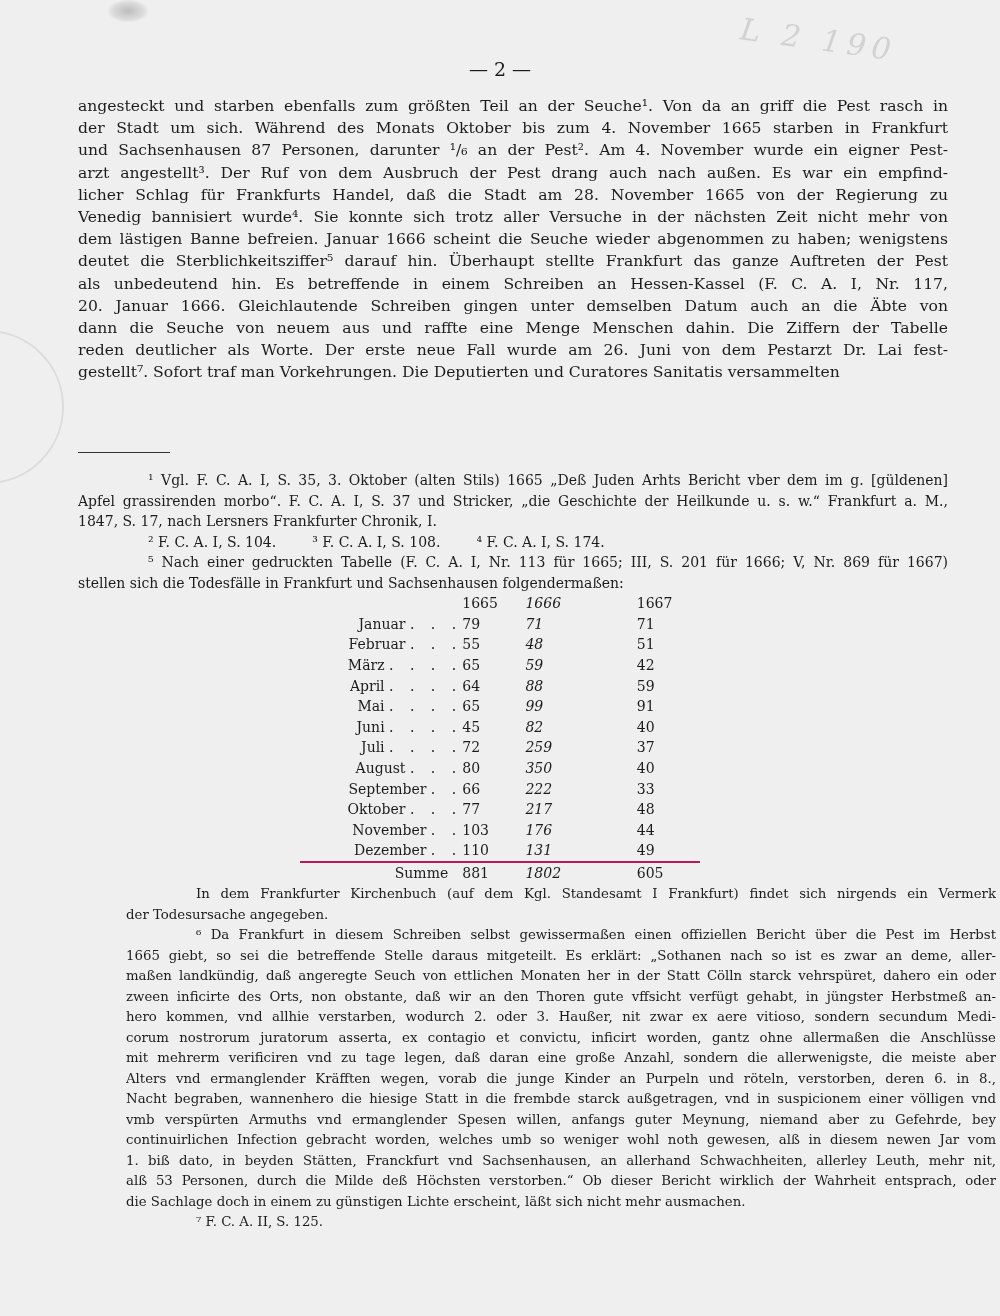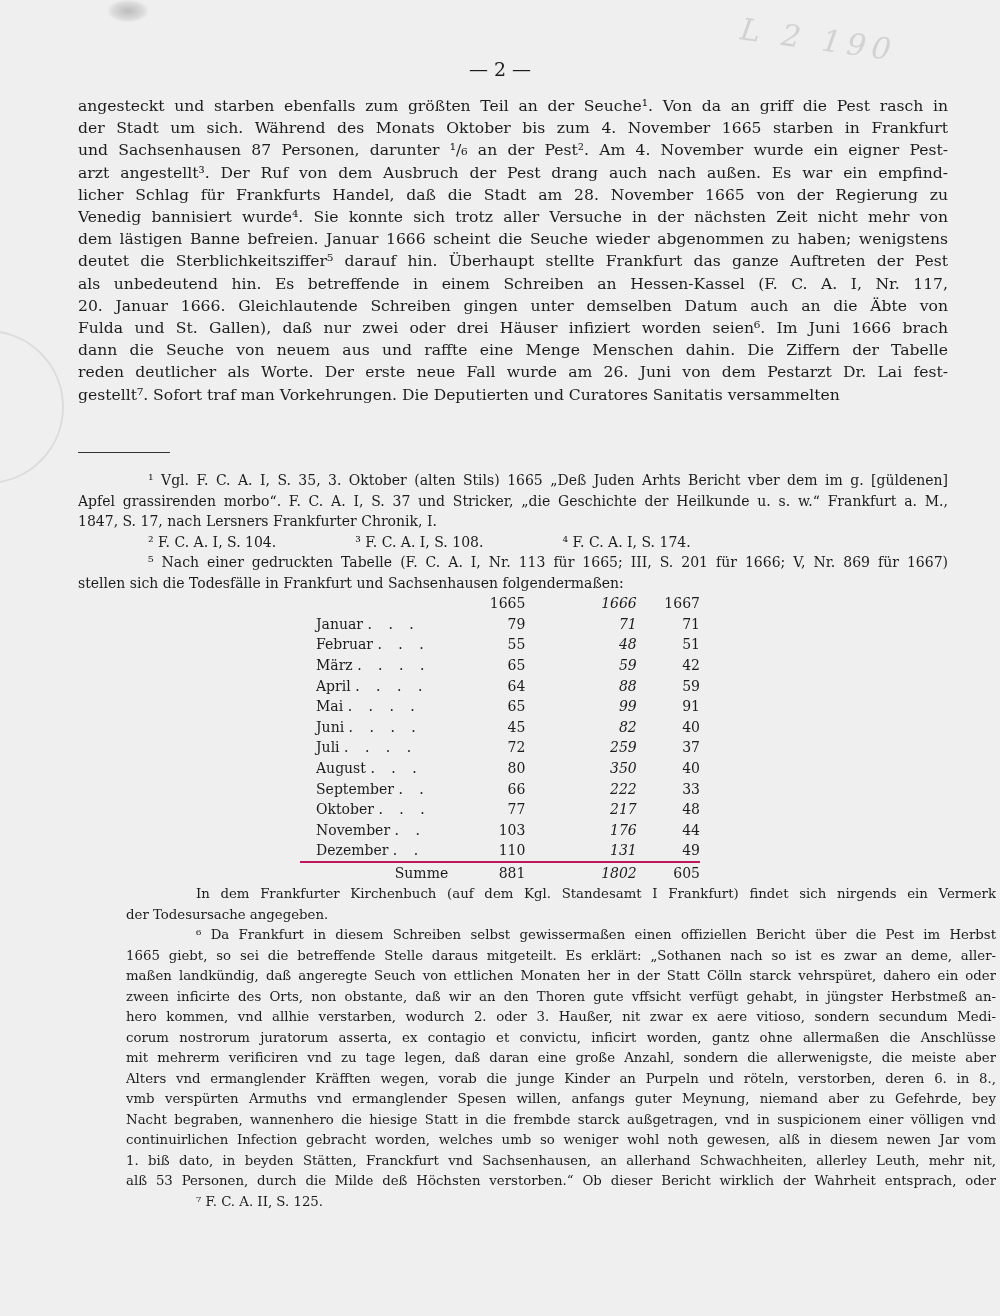--- a/index.html
+++ b/index.html
@@ -40,30 +40,30 @@
     position: absolute; left: 78px; top: 452px; width: 92px; height: 0;
     border-top: 1.5px solid #333;
   }
   .footnotes {
     position: absolute; left: 78px; top: 470px; width: 870px;
     font-size: 14px; line-height: 20.5px;
   }
   .fn-line { display: block; white-space: nowrap; overflow: hidden; text-align: justify; text-align-last: justify; }
   .fn-line.last { text-align-last: left; }
   .indent { padding-left: 70px; }
-  .fn-row { display: flex; gap: 79px; padding-left: 70px; }
+  .fn-row { display: flex; gap: 36px; padding-left: 70px; }
   .tbl {
     position: absolute; left: 300px; top: 593px; width: 400px;
     font-size: 14px;
   }
   .tbl table { border-collapse: collapse; width: 400px; }
   .tbl td, .tbl th { padding: 0; height: 20.6px; font-weight: normal; }
-  .tbl .month { width: 140px; text-align: left; padding-left: 16px; white-space: nowrap; }
+  .tbl .month { width: 140px; text-align: right; padding-left: 16px; white-space: nowrap; }
   .tbl .dots { letter-spacing: 6px; }
-  .tbl .num { text-align: right; width: 86px; }
+  .tbl .num { text-align: left; width: 86px; }
   .tbl .c1 { width: 70px; }
   .tbl .c2 { width: 130px; font-style: italic; }
   .tbl .c3 { width: 70px; }
   .tbl .rule-row td { border-top: 2px solid #be185d; }
   .tbl .sum-label { text-align: right; padding-right: 14px; }
   .after {
     position: absolute; left: 78px; top: 884px; width: 870px;
     font-size: 13.3px; line-height: 20.5px; margin-left: 48px;
   }
 </style>
@@ -81,21 +81,20 @@
       <span class="line">angesteckt und starben ebenfalls zum größten Teil an der Seuche¹. Von da an griff die Pest rasch in</span>
       <span class="line">der Stadt um sich. Während des Monats Oktober bis zum 4. November 1665 starben in Frankfurt</span>
       <span class="line">und Sachsenhausen 87 Personen, darunter ¹/₆ an der Pest². Am 4. November wurde ein eigner Pest-</span>
       <span class="line">arzt angestellt³. Der Ruf von dem Ausbruch der Pest drang auch nach außen. Es war ein empfind-</span>
       <span class="line">licher Schlag für Frankfurts Handel, daß die Stadt am 28. November 1665 von der Regierung zu</span>
       <span class="line">Venedig bannisiert wurde⁴. Sie konnte sich trotz aller Versuche in der nächsten Zeit nicht mehr von</span>
       <span class="line">dem lästigen Banne befreien. Januar 1666 scheint die Seuche wieder abgenommen zu haben; wenigstens</span>
       <span class="line">deutet die Sterblichkeitsziffer⁵ darauf hin. Überhaupt stellte Frankfurt das ganze Auftreten der Pest</span>
       <span class="line">als unbedeutend hin. Es betreffende in einem Schreiben an Hessen-Kassel (F. C. A. I, Nr. 117,</span>
       <span class="line">20. Januar 1666. Gleichlautende Schreiben gingen unter demselben Datum auch an die Äbte von</span>
-      <span class="line">Fulda und St. Gallen), daß nur zwei oder drei Häuser infiziert worden seien⁶. Im Juni 1666 brach</span>
       <span class="line">dann die Seuche von neuem aus und raffte eine Menge Menschen dahin. Die Ziffern der Tabelle</span>
       <span class="line">reden deutlicher als Worte. Der erste neue Fall wurde am 26. Juni von dem Pestarzt Dr. Lai fest-</span>
       <span class="line last">gestellt⁷. Sofort traf man Vorkehrungen. Die Deputierten und Curatores Sanitatis versammelten</span>
     </div>
 
   <div class="fn-divider"></div>
 
   <div class="footnotes">
     <div>
       <span class="fn-line indent">¹ Vgl. F. C. A. I, S. 35, 3. Oktober (alten Stils) 1665 „Deß Juden Arhts Bericht vber dem im g. [güldenen]</span>
@@ -215,23 +214,24 @@
     </div>
     <div id="fn6">
         <span class="fn-line indent">⁶ Da Frankfurt in diesem Schreiben selbst gewissermaßen einen offiziellen Bericht über die Pest im Herbst</span>
         <span class="fn-line">1665 giebt, so sei die betreffende Stelle daraus mitgeteilt. Es erklärt: „Sothanen nach so ist es zwar an deme, aller-</span>
         <span class="fn-line">maßen landkündig, daß angeregte Seuch von ettlichen Monaten her in der Statt Cölln starck vehrspüret, dahero ein oder</span>
         <span class="fn-line">zween inficirte des Orts, non obstante, daß wir an den Thoren gute vffsicht verfügt gehabt, in jüngster Herbstmeß an-</span>
         <span class="fn-line">hero kommen, vnd allhie verstarben, wodurch 2. oder 3. Haußer, nit zwar ex aere vitioso, sondern secundum Medi-</span>
         <span class="fn-line">corum nostrorum juratorum asserta, ex contagio et convictu, inficirt worden, gantz ohne allermaßen die Anschlüsse</span>
         <span class="fn-line">mit mehrerm verificiren vnd zu tage legen, daß daran eine große Anzahl, sondern die allerwenigste, die meiste aber</span>
         <span class="fn-line">Alters vnd ermanglender Kräfften wegen, vorab die junge Kinder an Purpeln und röteln, verstorben, deren 6. in 8.,</span>
+        <span class="fn-line">Nacht begraben, wannenhero die hiesige Statt in die frembde starck außgetragen, vnd in suspicionem einer völligen vnd</span>
         <span class="fn-line">vmb verspürten Armuths vnd ermanglender Spesen willen, anfangs guter Meynung, niemand aber zu Gefehrde, bey</span>
-        <span class="fn-line">Nacht begraben, wannenhero die hiesige Statt in die frembde starck außgetragen, vnd in suspicionem einer völligen vnd</span>
         <span class="fn-line">continuirlichen Infection gebracht worden, welches umb so weniger wohl noth gewesen, alß in diesem newen Jar vom</span>
         <span class="fn-line">1. biß dato, in beyden Stätten, Franckfurt vnd Sachsenhausen, an allerhand Schwachheiten, allerley Leuth, mehr nit,</span>
         <span class="fn-line">alß 53 Personen, durch die Milde deß Höchsten verstorben.“ Ob dieser Bericht wirklich der Wahrheit entsprach, oder</span>
+        <span class="fn-line last">die Sachlage doch in einem zu günstigen Lichte erscheint, läßt sich nicht mehr ausmachen.</span>
       </div>
     <div>
       <span class="fn-line indent last">⁷ F. C. A. II, S. 125.</span>
     </div>
   </div>
 </div>
 
 </body></html>

